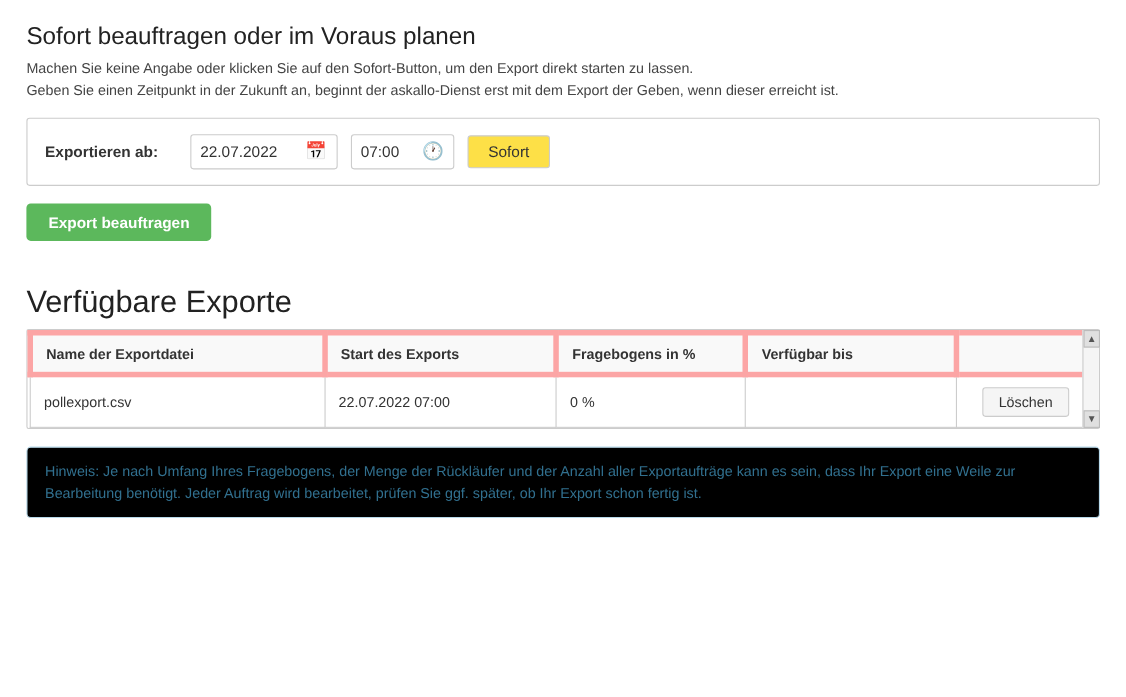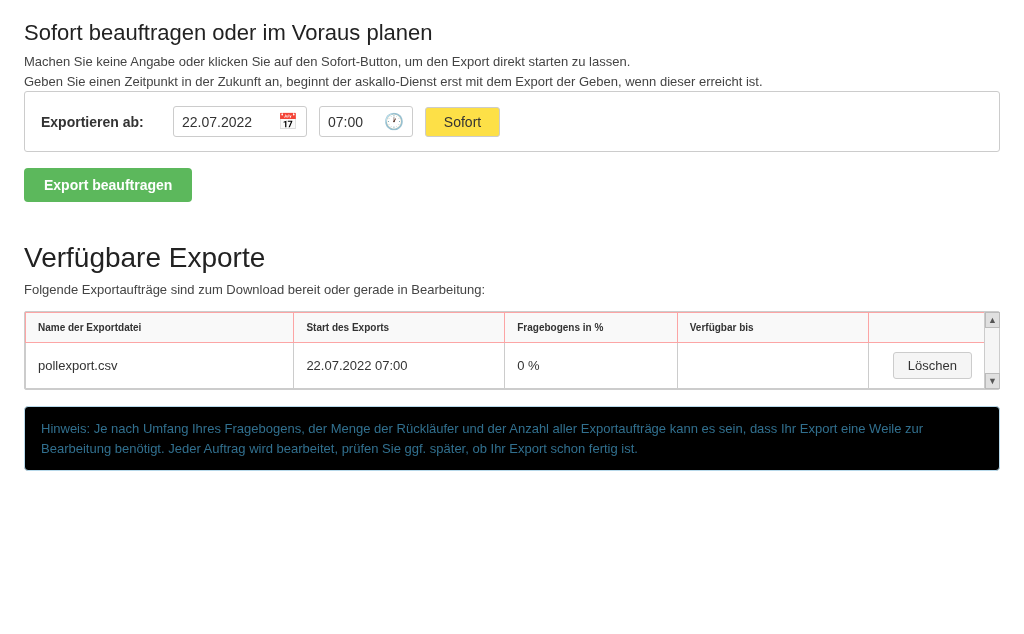--- a/index.html
+++ b/index.html
@@ -17,20 +17,21 @@
       font-size: 22px;
       font-weight: normal;
       margin-bottom: 6px;
       color: #222;
     }
 
     .section-description {
       font-size: 13px;
       color: #444;
       line-height: 1.5;
+      margin-bottom: 16px;
     }
 
     .export-form-box {
       border: 1px solid #ccc;
       border-radius: 3px;
       padding: 14px 16px;
       display: flex;
       align-items: center;
       gap: 12px;
       margin-bottom: 16px;
@@ -112,23 +113,23 @@
     }
 
     .export-table {
       width: 100%;
       border-collapse: collapse;
       border: 1px solid #ccc;
     }
 
     .export-table th {
       background: #f9f9f9;
-      border: 1px solid #fca5a5;
+      border: 5px solid #fca5a5;
       padding: 9px 12px;
-      font-size: 10px;
+      font-size: 13px;
       font-weight: bold;
       text-align: left;
       color: #333;
     }
 
     .export-table td {
       border: 1px solid #ccc;
       padding: 9px 12px;
       font-size: 13px;
       color: #333;
@@ -227,21 +228,20 @@
   </div>
 
   <button class="btn-sofort">Sofort</button>
 </div>
 
 <button class="btn-export">Export beauftragen</button>
 
 
 <div class="section-available">
   <h1 class="available-title">Verfügbare Exporte</h1>
-  <p class="available-description">Folgende Exportaufträge sind zum Download bereit oder gerade in Bearbeitung:</p>
 
   <div class="table-outer">
     <table class="export-table">
       <thead>
         <tr>
           <th class="col-name">Name der Exportdatei</th>
           <th class="col-start">Start des Exports</th>
           <th class="col-progress">Fragebogens in %</th>
           <th class="col-available">Verfügbar bis</th>
           <th class="col-action"></th>

